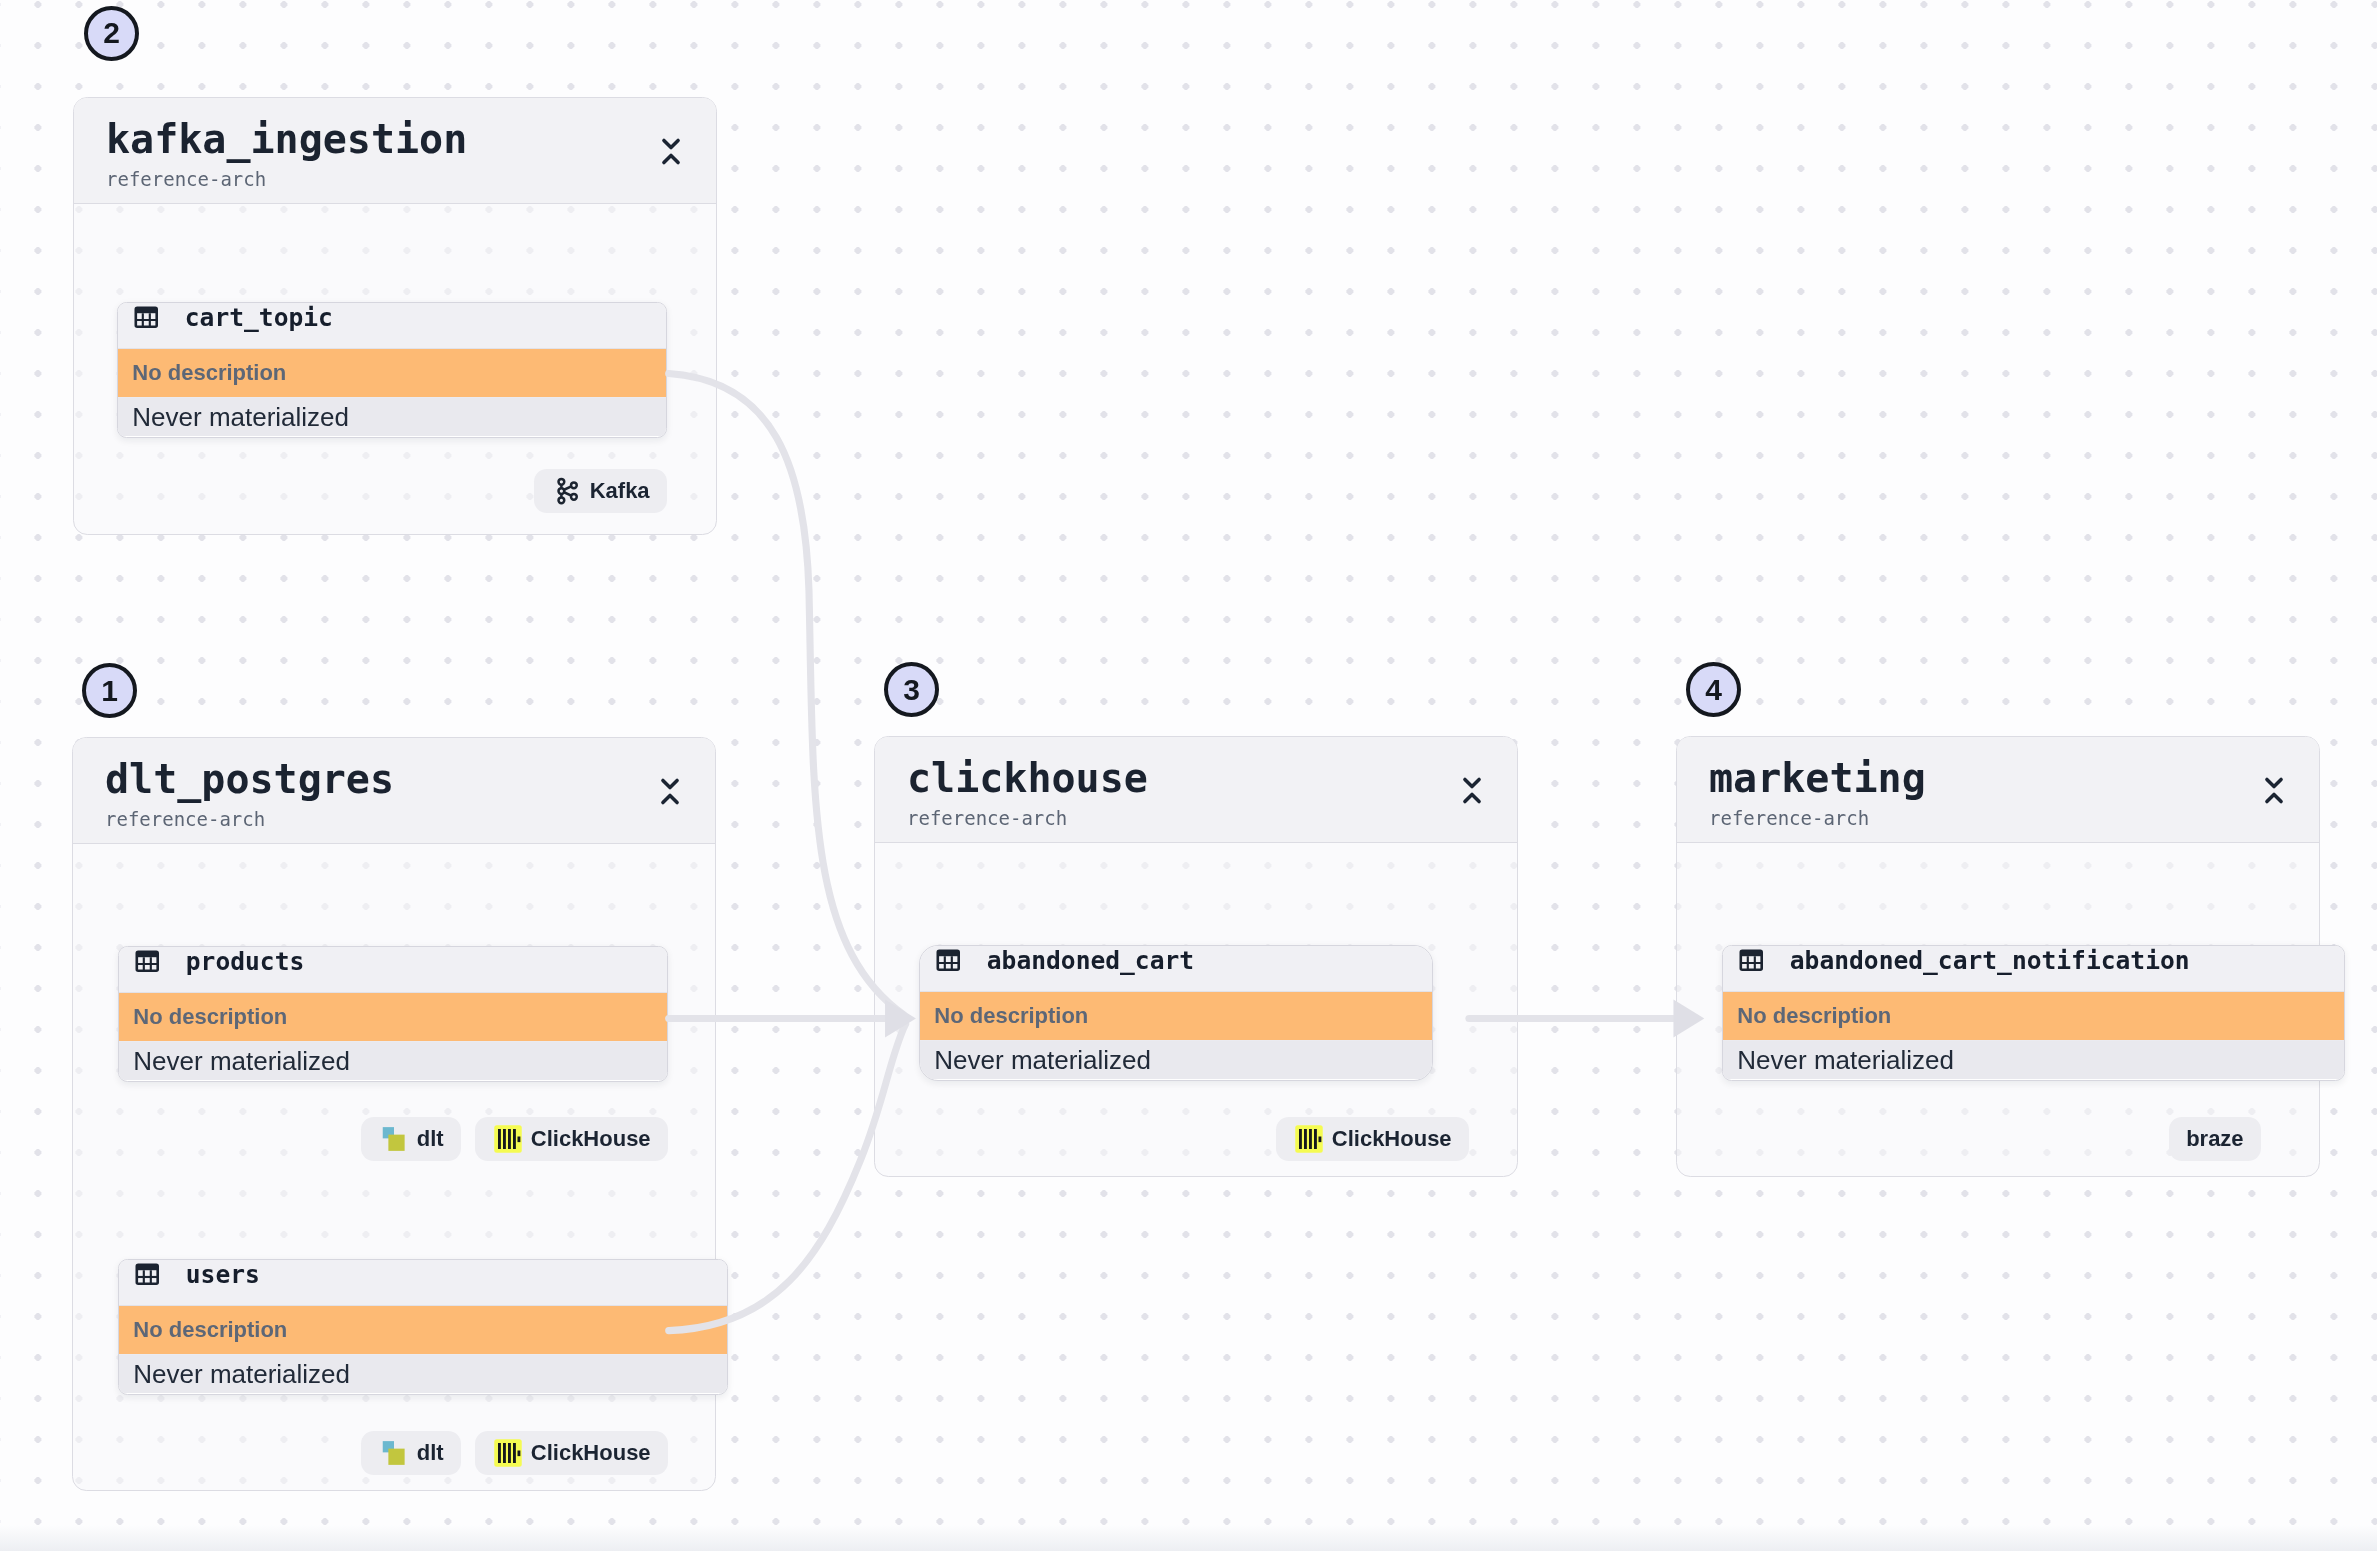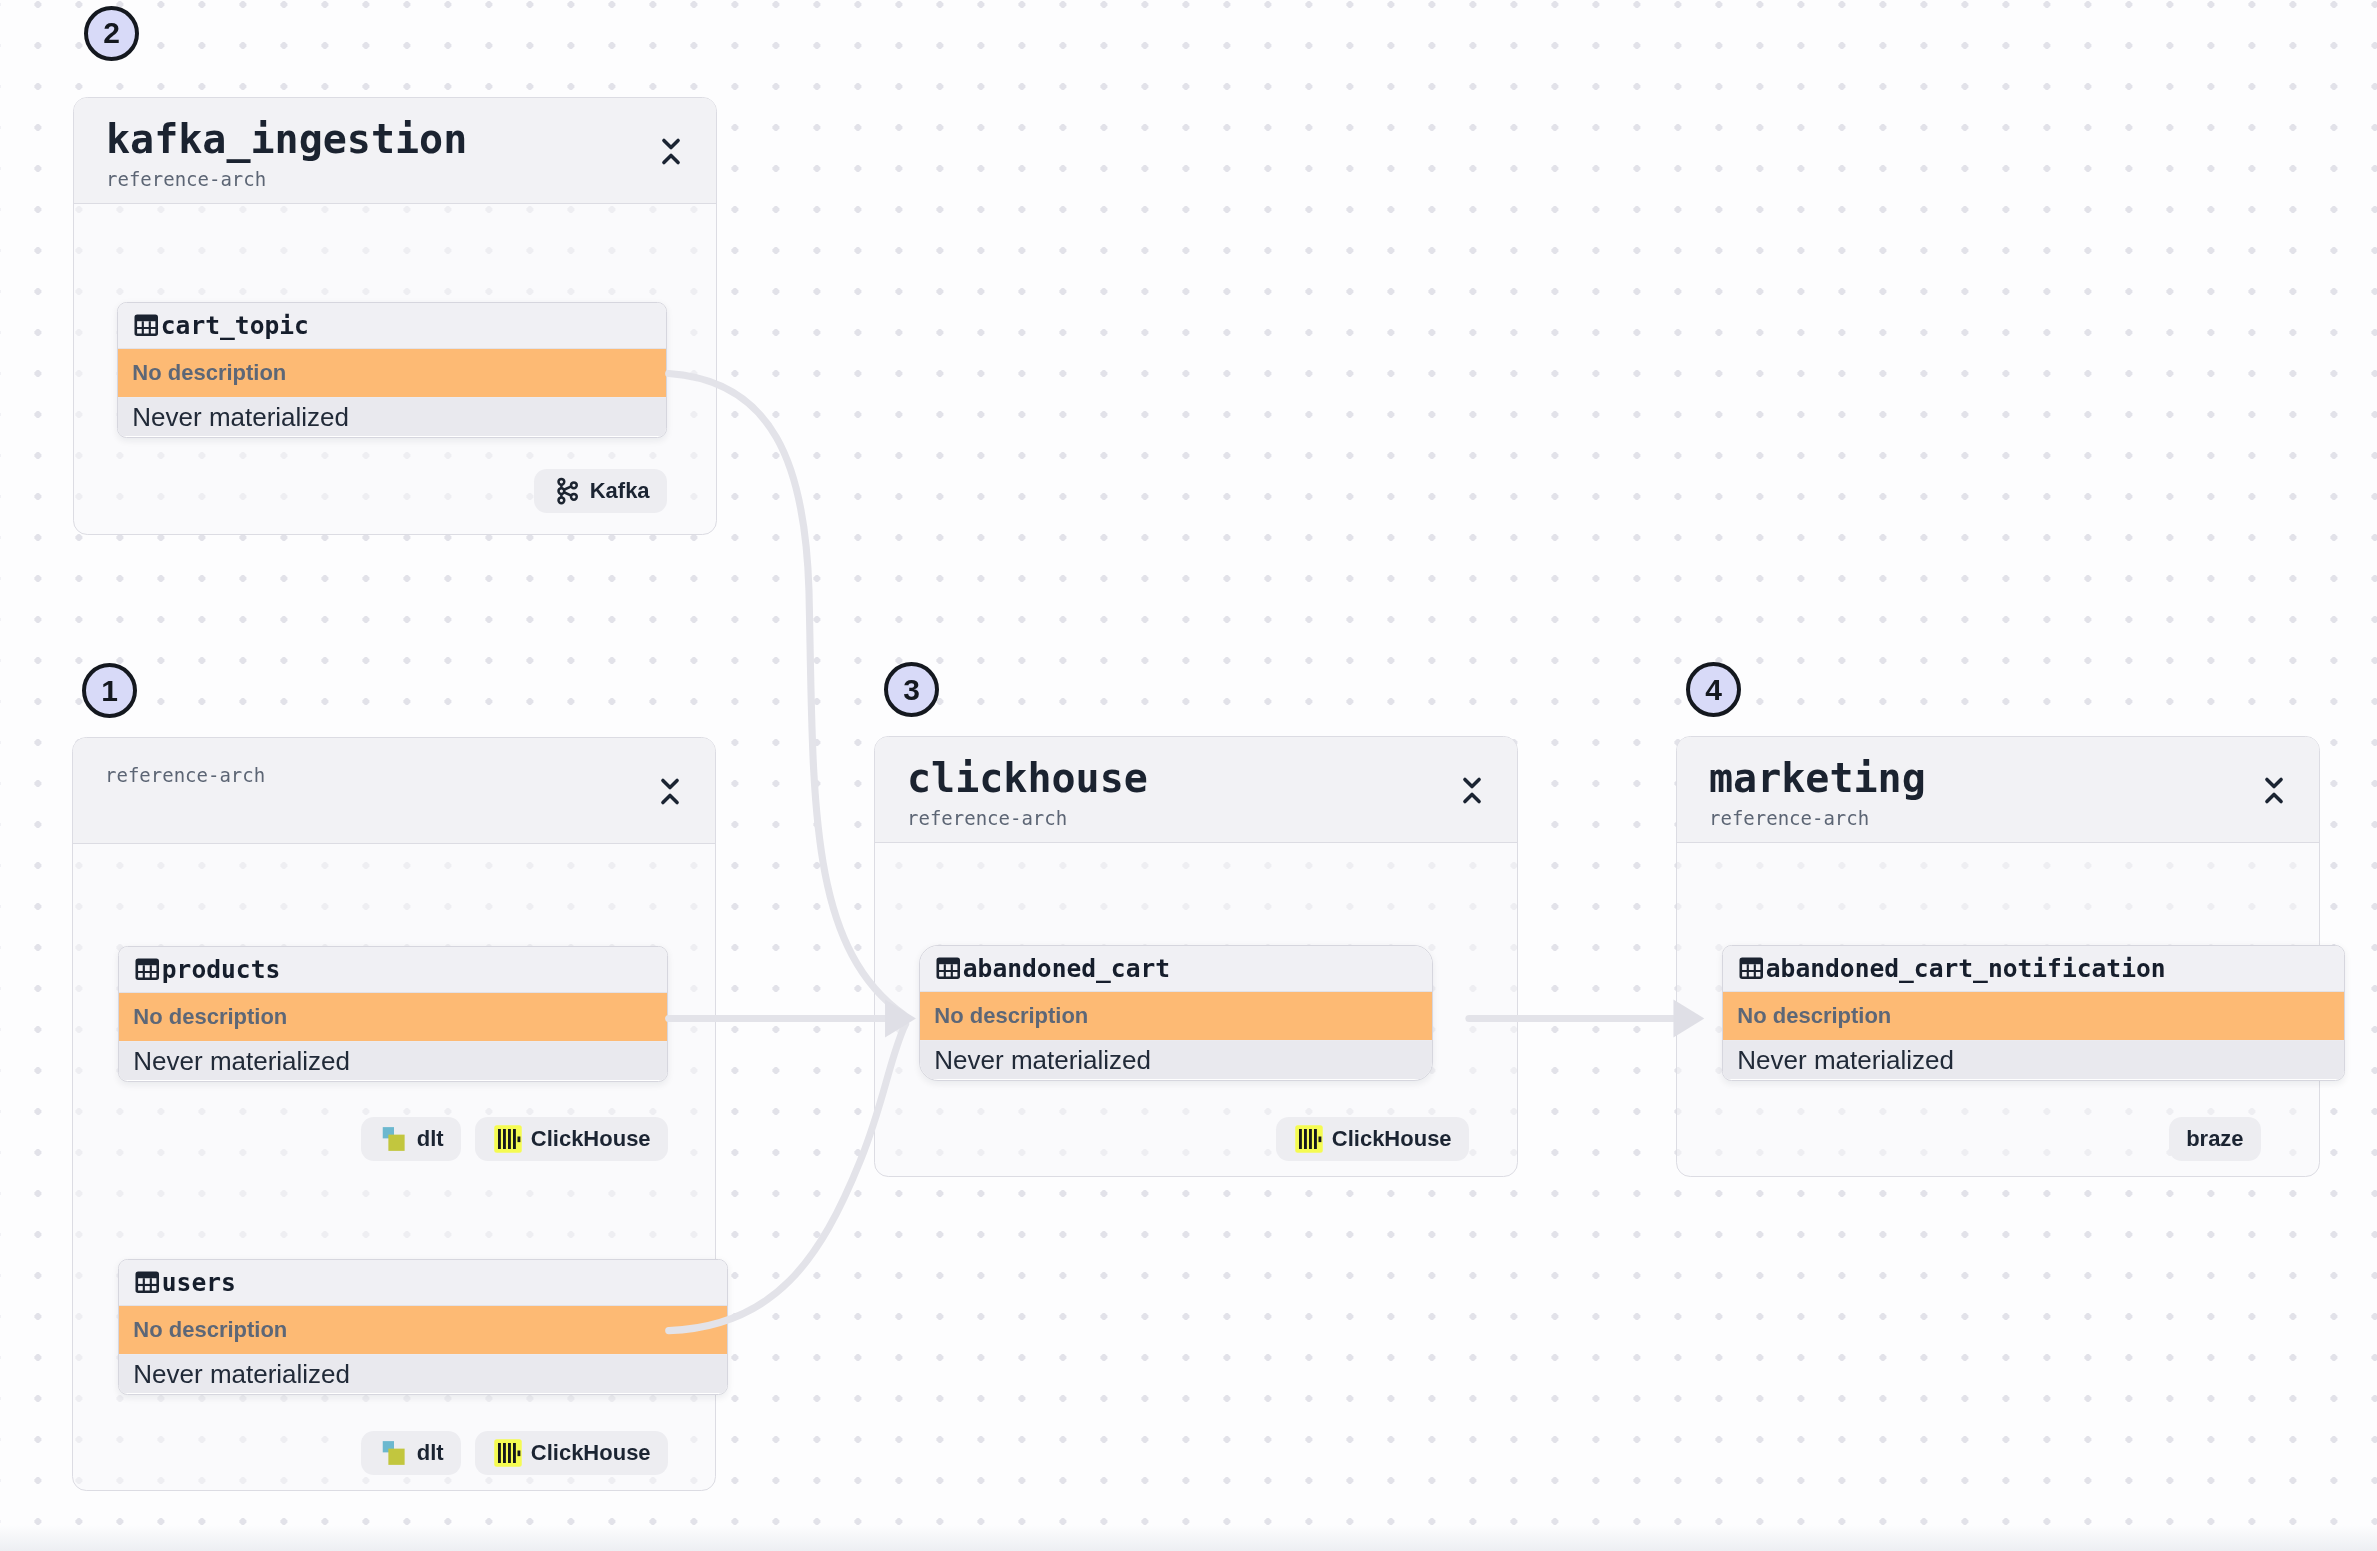--- a/index.html
+++ b/index.html
@@ -85,22 +85,22 @@
     border-radius: 9.5px;
     box-sizing: border-box;
     overflow: hidden;
     box-shadow: 0 2.4px 7.1px rgba(20,25,45,0.07);
     z-index: 20;
   }
   .asset-header {
     height: 46px;
     background: #f0f0f4;
     border-bottom: 0.8px solid #e2e2e8;
-    display: flex; align-items: center;
-    gap: 0;
+    display: flex; 
+    gap: 24px;
     padding: 0 14.3px;
     box-sizing: border-box;
   }
   .asset-name {
     font-family: "DejaVu Sans Mono", monospace;
     font-weight: bold;
     font-size: 24.6px;
     color: #161e2c;
     white-space: nowrap;
   }
@@ -216,20 +216,21 @@
             </g>
           </svg>
         </span>
         <span>Kafka</span>
       </span>
     </div>
   </section>
 
   <section class="group" style="left:72px; top:737px; width:644px; height:754px;">
     <div class="group-header">
+      <div class="group-title">dlt_postgres</div>
       <div class="group-subtitle">reference-arch</div>
       <div class="collapse-button">
         <svg width="22" height="35" viewBox="0 0 28 44">
           <polyline points="5,8 14,17 23,8" fill="none" stroke="#1b2432" stroke-width="4.5" stroke-linecap="round" stroke-linejoin="round"></polyline>
           <polyline points="5,36 14,27 23,36" fill="none" stroke="#1b2432" stroke-width="4.5" stroke-linecap="round" stroke-linejoin="round"></polyline>
         </svg>
       </div>
     </div>
 
     <div class="asset" style="left:45px; top:208px; width:550px; height:136px;">

